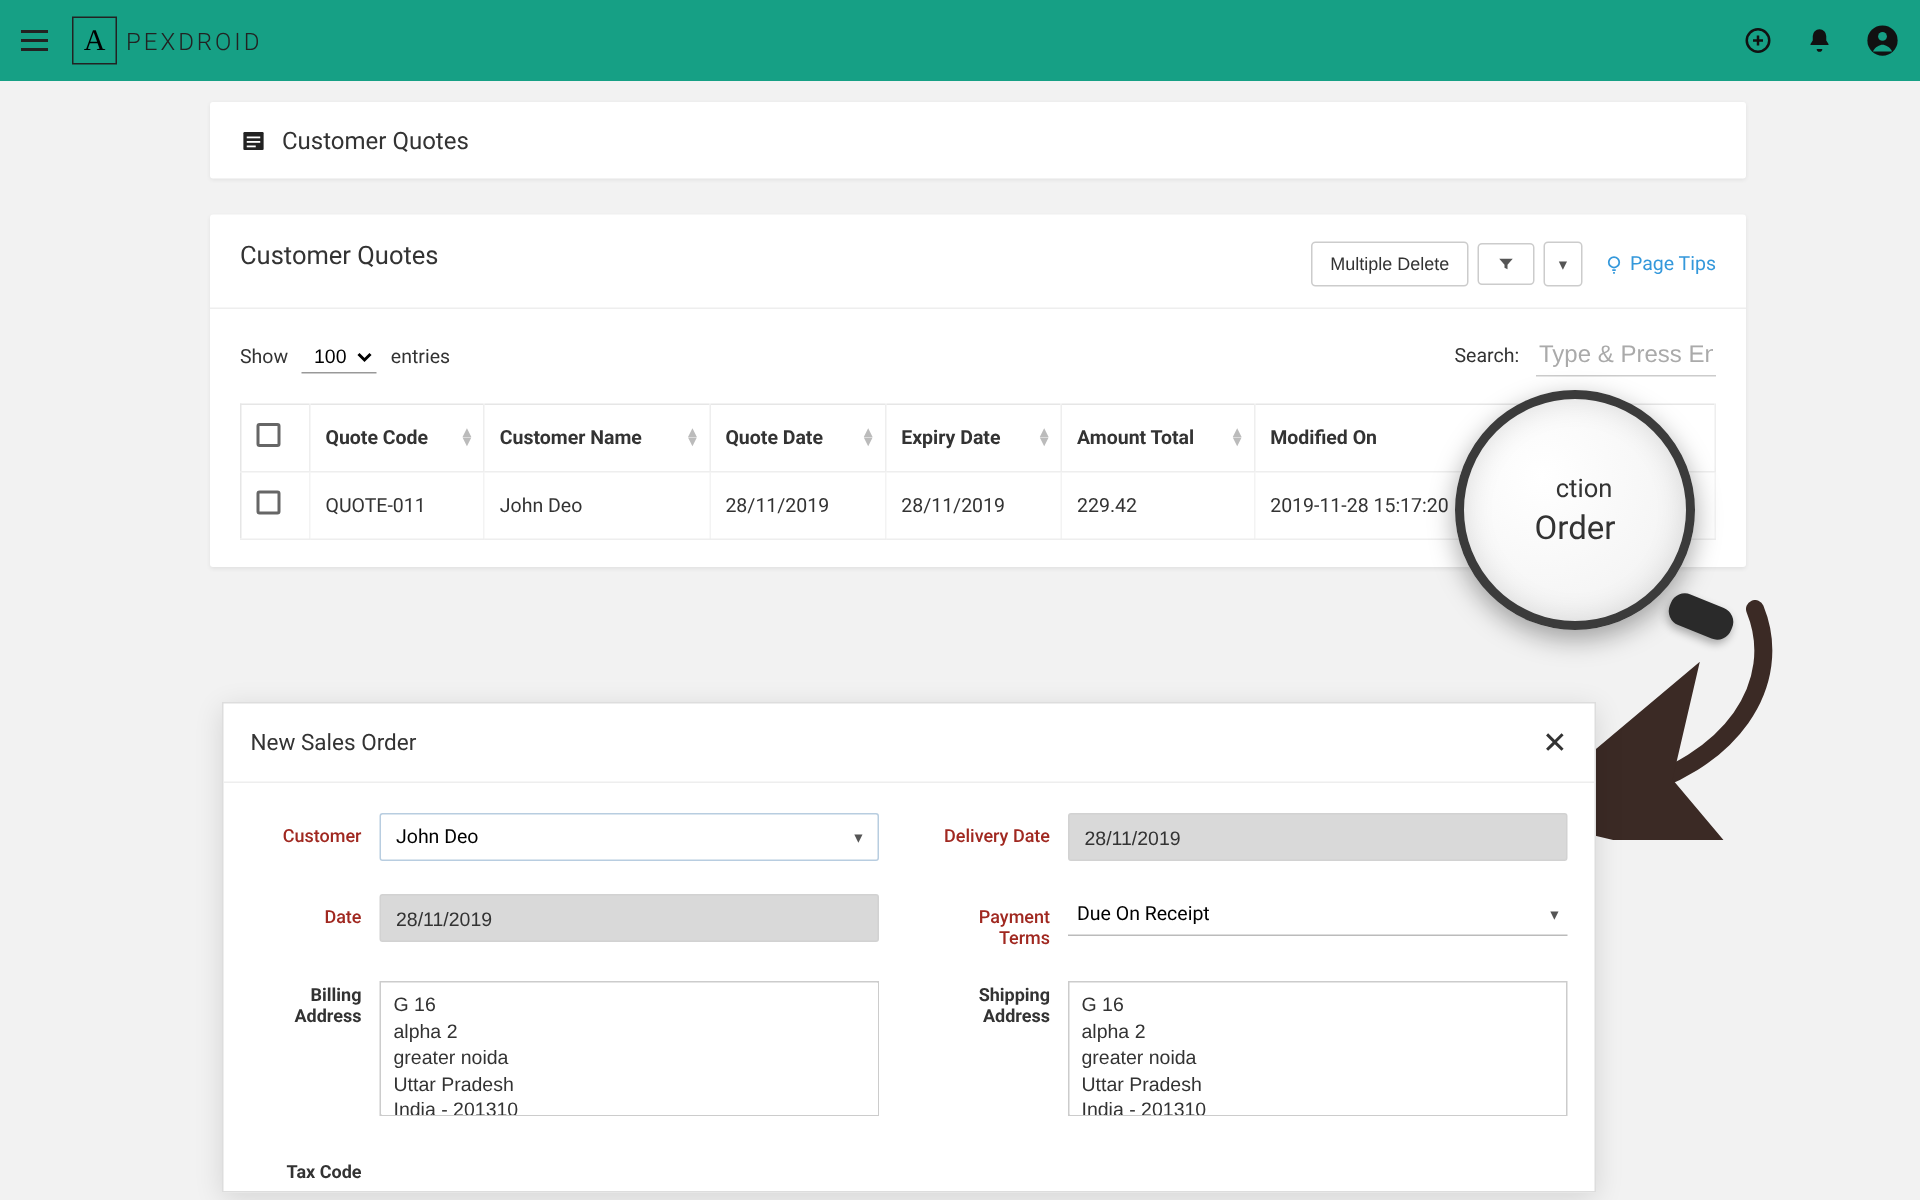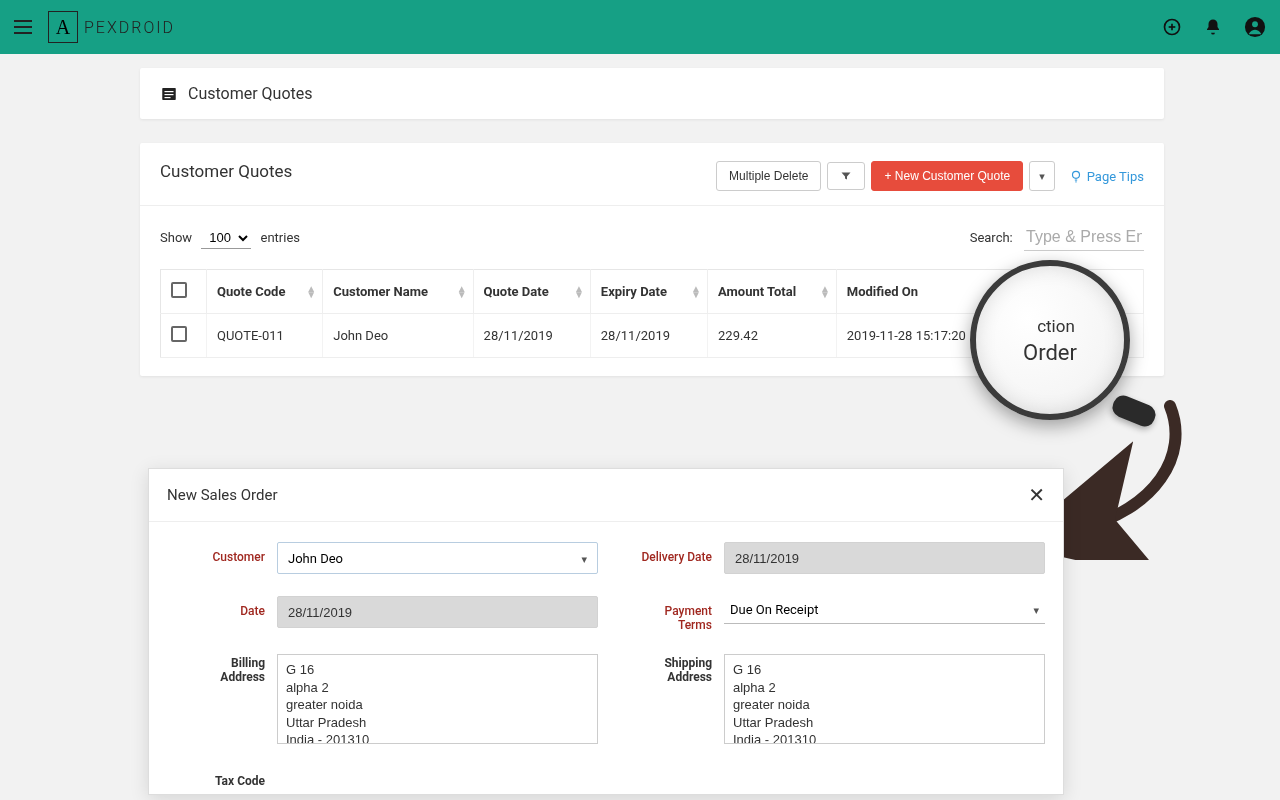--- a/index.html
+++ b/index.html
@@ -61,21 +61,21 @@
   .mag-text { font-size: 22px; color: #333; }
 
   
   .arrow { position: absolute; left: 1060px; top: 400px; width: 130px; height: 160px; }
 
   
   .modal { position: absolute; left: 148px; top: 468px; width: 916px; background: #fff; border: 1px solid #ddd; box-shadow: 0 4px 18px rgba(0,0,0,0.12); }
   .modal-header { display: flex; justify-content: space-between; align-items: center; padding: 14px 18px; border-bottom: 1px solid #eee; }
   .modal-title { font-size: 15px; color: #333; }
   .modal-close { font-size: 20px; cursor: pointer; color: #333; }
-  .modal-body { padding: 20px 18px 0 18px; margin-left: 24px; }
+  .modal-body { padding: 20px 18px 0 18px; }
   .form-row { display: flex; gap: 40px; margin-bottom: 22px; }
   .form-col { flex: 1; display: flex; align-items: flex-start; }
   .form-label { width: 86px; text-align: right; font-size: 12px; color: #a02820; padding-top: 8px; padding-right: 12px; font-weight: 500; }
   .form-label.plain { color: #333; font-weight: 700; }
   .form-label.plain2 { color: #333; font-weight: 700; padding-top: 2px; }
   .form-input, .form-select { flex: 1; height: 32px; padding: 0 10px; font-size: 13px; border: 1px solid #b8cde0; border-radius: 2px; background: #fff; }
   .form-input.readonly { background: #d9d9d9; border-color: #d2d2d2; color: #333; }
   .form-select { display: flex; align-items: center; justify-content: space-between; cursor: pointer; }
   .underline-select { flex: 1; height: 28px; border: none; border-bottom: 1px solid #bbb; font-size: 13px; padding: 0 6px; display: flex; align-items: center; justify-content: space-between; }
   .form-textarea { flex: 1; font-size: 13px; border: 1px solid #ccc; padding: 6px 8px; resize: none; height: 90px; color: #333; font-family: Liberation Sans, sans-serif; line-height: 1.35; }
@@ -129,21 +129,20 @@
       <div>
         <div class="panel-title">Customer Quotes</div>
       </div>
       <div class="panel-actions">
         <button class="btn">Multiple Delete</button>
         <button class="btn btn-filter">
           <svg width="12" height="12" viewBox="0 0 24 24" fill="#555">
               <path d="M3 5h18l-7 8v6l-4-2v-4z"></path>
             </svg>
         </button>
-        <button class="btn btn-red">+ New Customer Quote</button>
         <button class="btn btn-caret caret-down"></button>
         <div class="page-tips">
           <svg width="14" height="14" viewBox="0 0 24 24" fill="none" stroke="#3498db" stroke-width="2">
               <circle cx="12" cy="10" r="6"></circle>
               <line x1="10" y1="19" x2="14" y2="19"></line>
               <line x1="11" y1="22" x2="13" y2="22"></line>
             </svg>
           <span>Page Tips</span>
         </div>
       </div>

